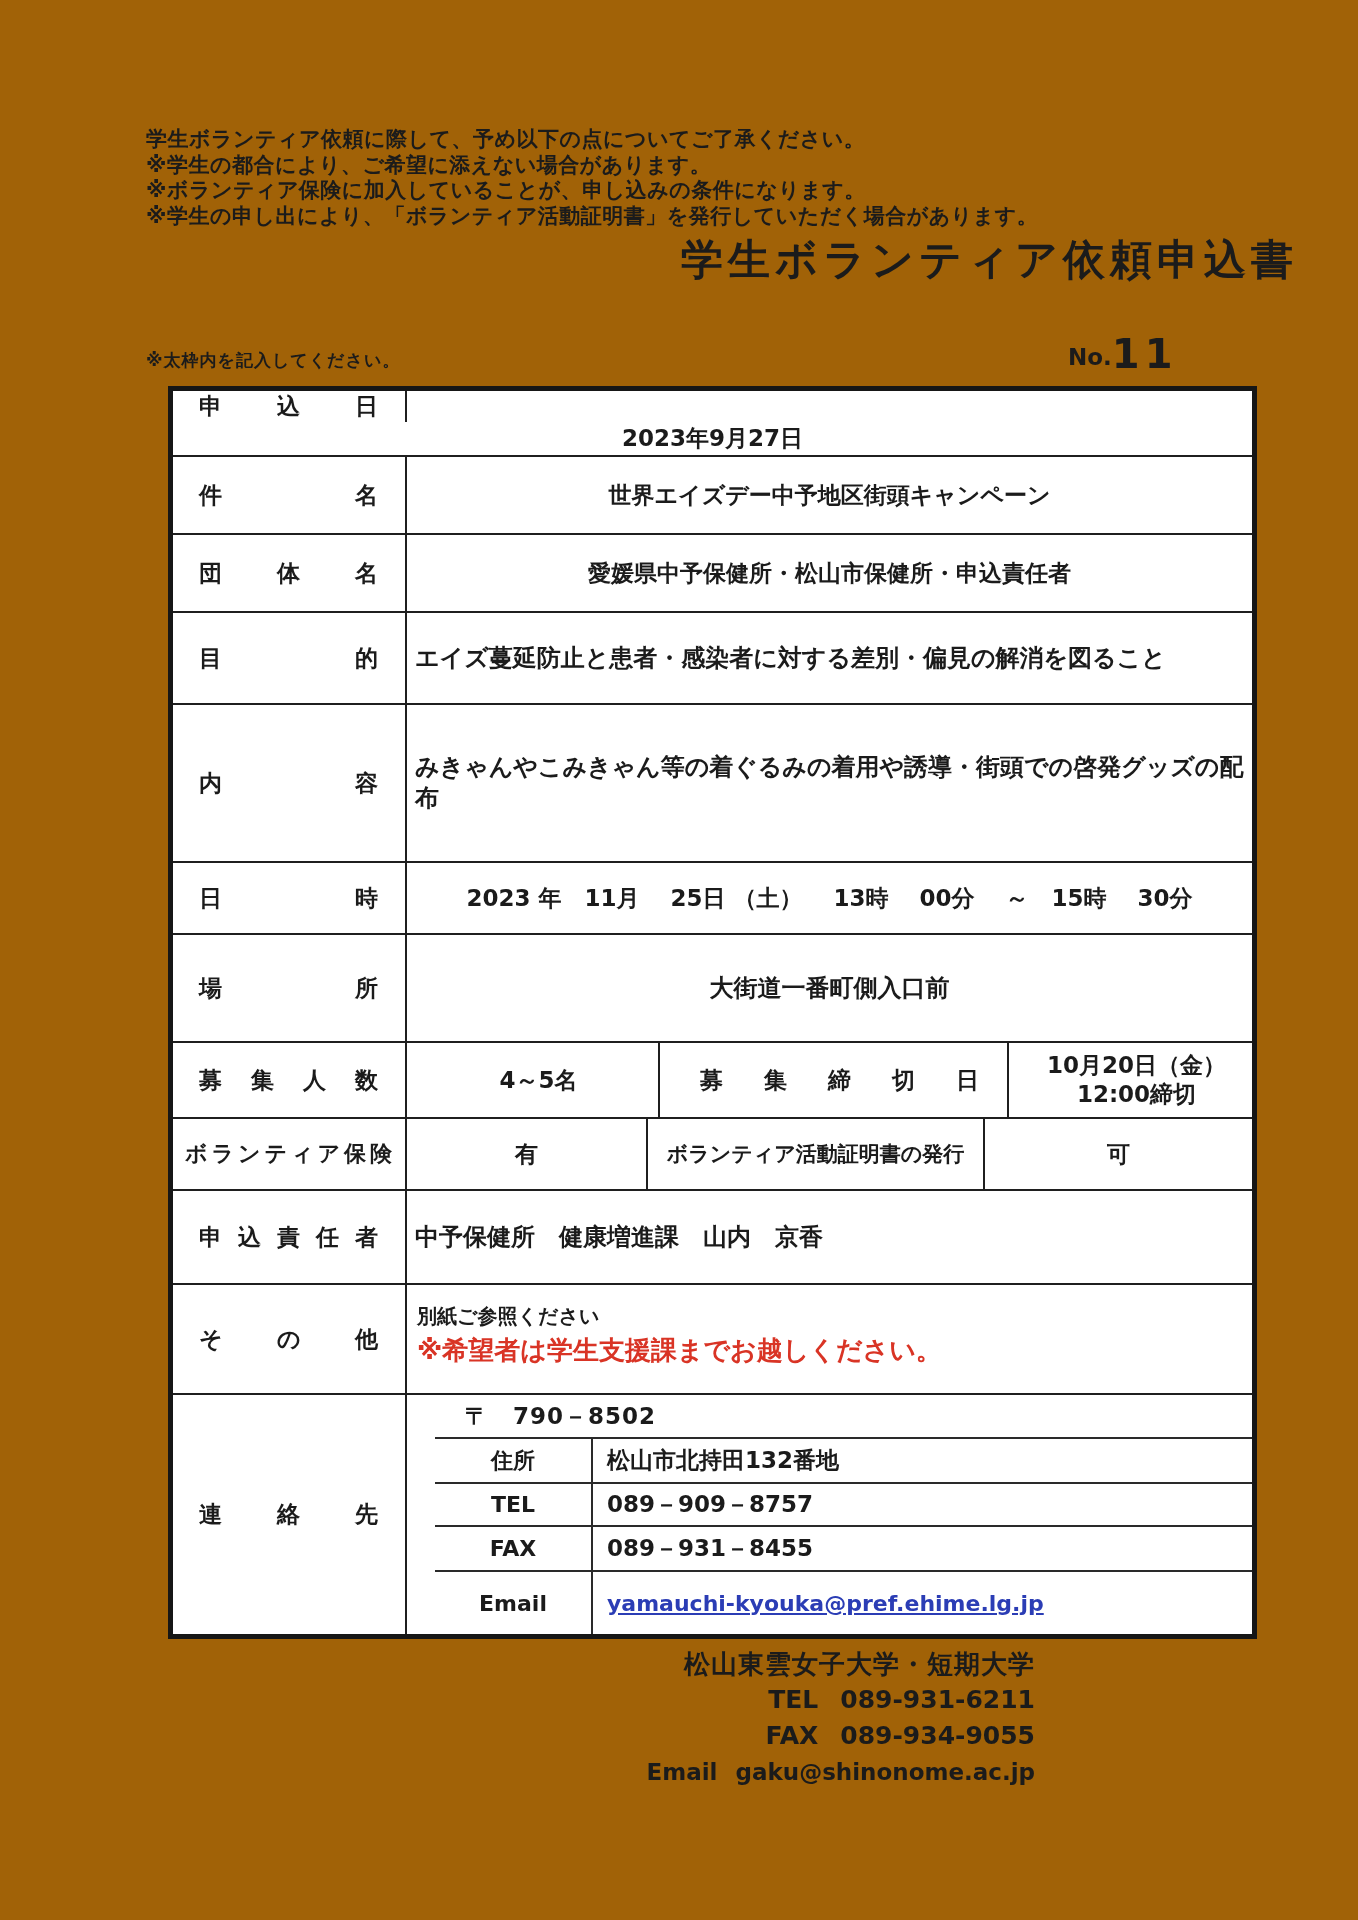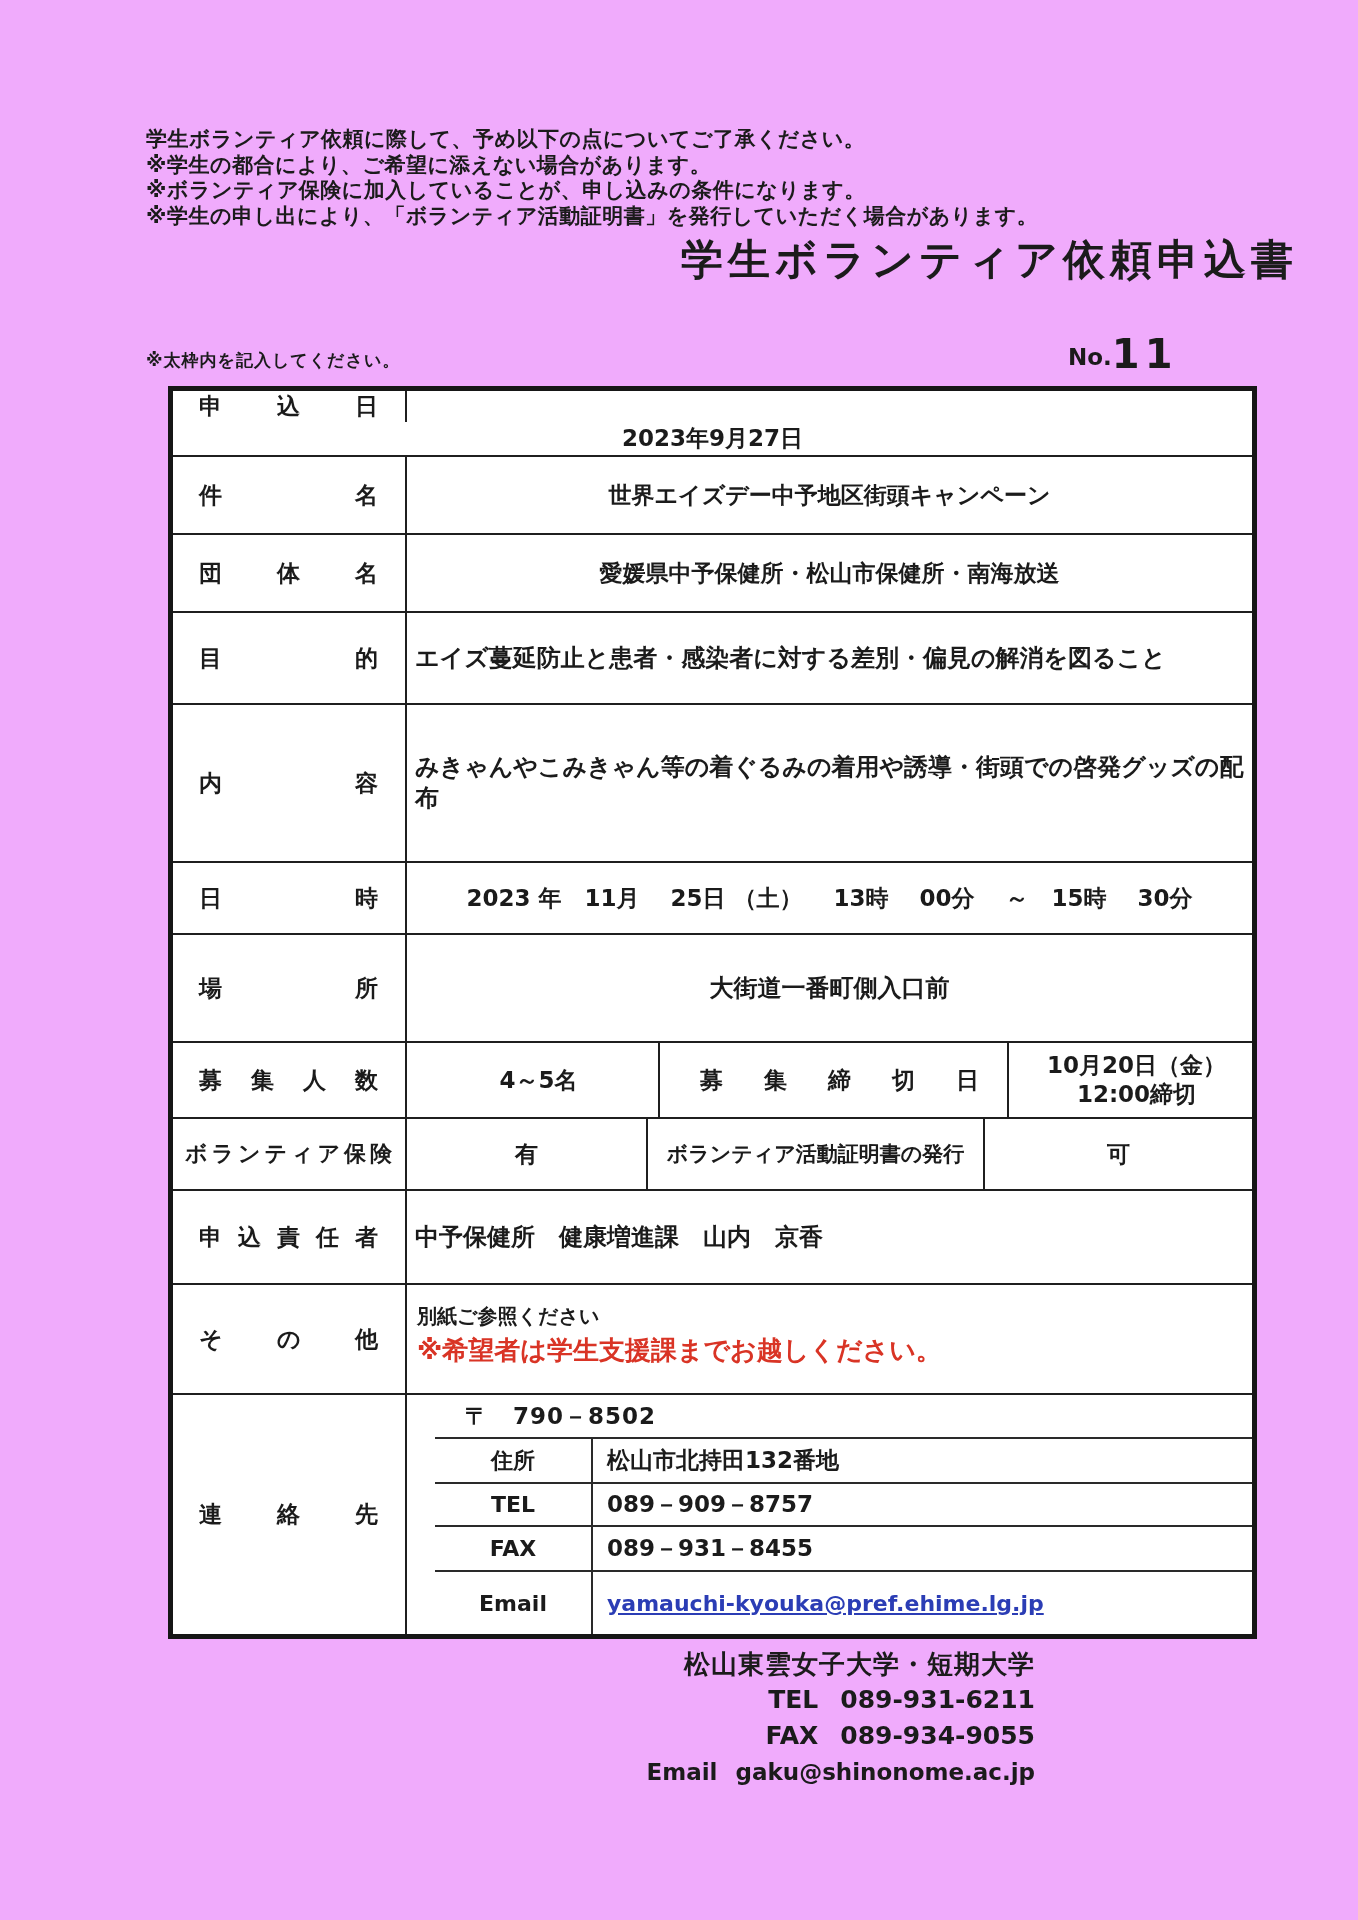--- a/index.html
+++ b/index.html
@@ -3,21 +3,21 @@
 <meta charset="utf-8">
 <style>
   :root{
     --ink:#1b1b1b;
     --accent-red:#d93425;
     --link-blue:#2b3db5;
   }
   *{margin:0;padding:0;box-sizing:border-box;}
   html,body{background:#ffffff;}
   body{font-family:"DejaVu Sans","Liberation Sans",sans-serif;color:var(--ink);}
-  .page{position:relative;width:1358px;height:1920px;background:#f0abfc;overflow:hidden;}
+  .page{position:relative;width:1358px;height:1920px;background:#a16207;overflow:hidden;}
 
   
   .intro{position:absolute;left:146px;top:127px;font-size:21px;font-weight:700;line-height:25.5px;letter-spacing:0.5px;}
 
   
   .title{position:absolute;left:0;right:60px;top:232px;text-align:right;
          font-size:42px;font-weight:700;letter-spacing:5px;}
 
   
   .note{position:absolute;left:146px;top:349px;font-size:17px;font-weight:700;letter-spacing:1px;}
@@ -115,21 +115,21 @@
       <div class="cell label">
         <span class="jlabel">件名</span>
       </div>
       <div class="cell value center">世界エイズデー中予地区街頭キャンペーン</div>
     </div>
 
     <div class="row h-r3">
       <div class="cell label">
         <span class="jlabel">団体名</span>
       </div>
-      <div class="cell value center">愛媛県中予保健所・松山市保健所・南海放送</div>
+      <div class="cell value center">愛媛県中予保健所・松山市保健所・申込責任者</div>
     </div>
 
     <div class="row h-r4">
       <div class="cell label">
         <span class="jlabel">目的</span>
       </div>
       <div class="cell value leftpad" style="font-size:24px;">エイズ蔓延防止と患者・感染者に対する差別・偏見の解消を図ること</div>
     </div>
 
     <div class="row h-r5">

